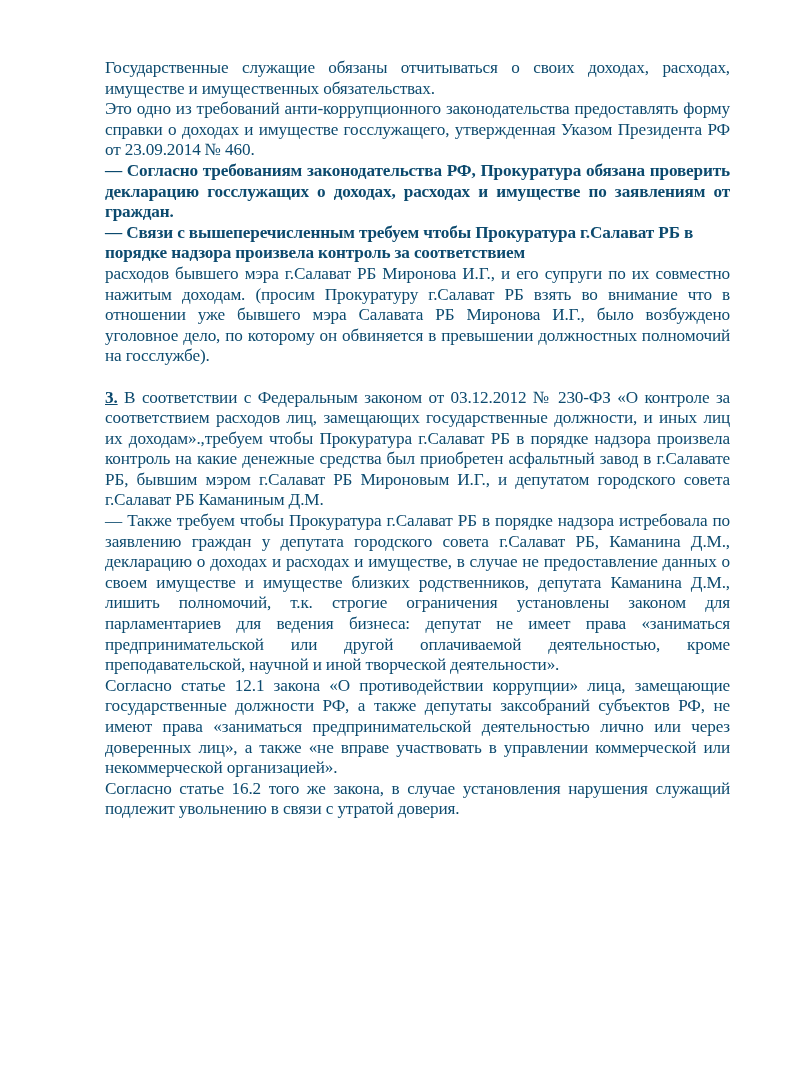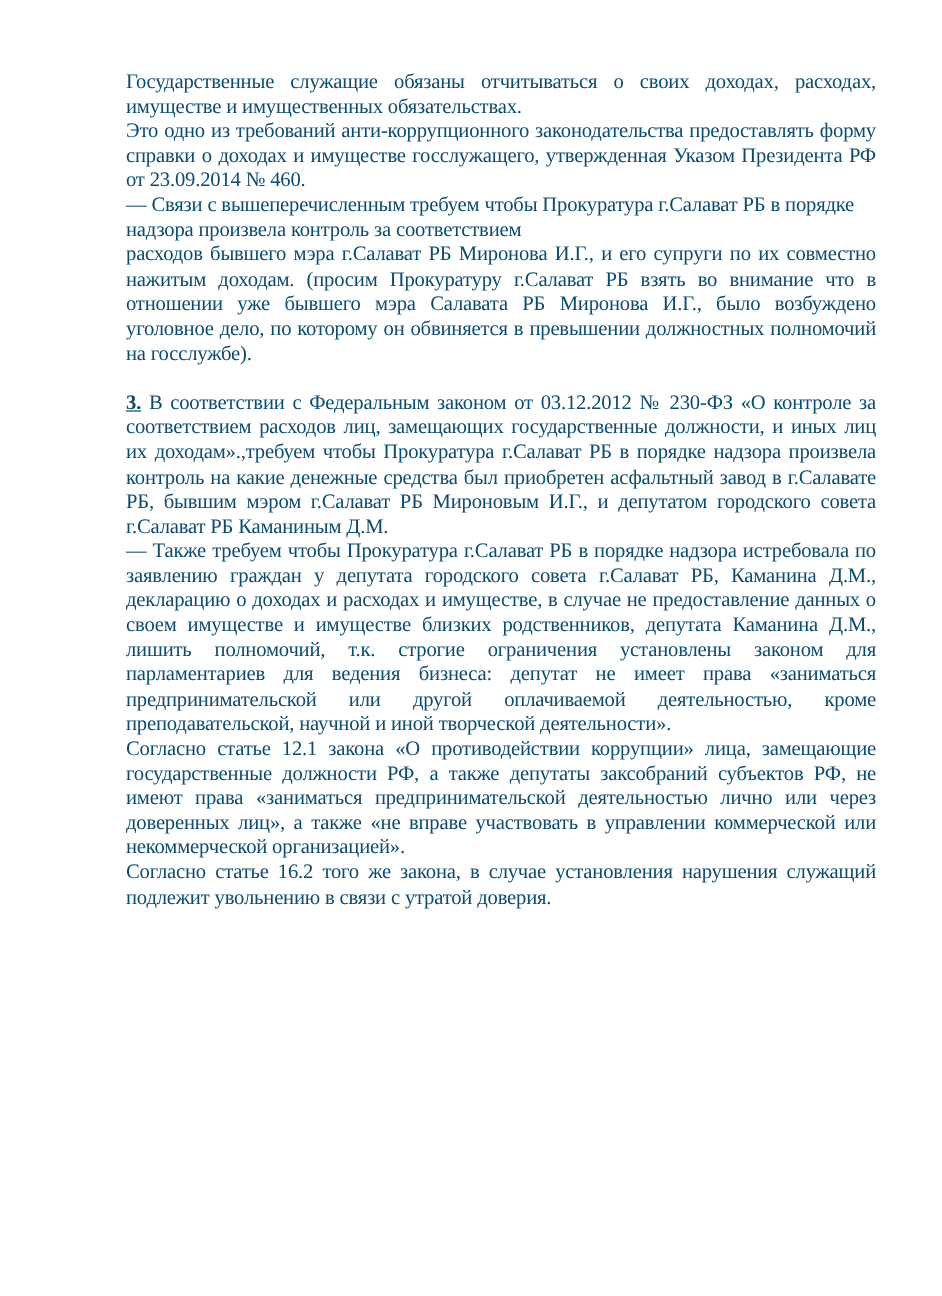--- a/index.html
+++ b/index.html
@@ -40,23 +40,24 @@
     }
   </style>
 </head>
 <body>
 
 <div class="page">
 
   <p class="p">Государственные служащие обязаны отчитываться о своих доходах, расходах, имуществе и имущественных обязательствах.</p>
   <p class="p">Это одно из требований анти-коррупционного законодательства предоставлять форму справки о доходах и имуществе госслужащего, утвержденная Указом Президента РФ от 23.09.2014 № 460.</p>
 
+  <p class="p bold">— Согласно требованиям законодательства РФ, Прокуратура обязана проверить декларацию госслужащих о доходах, расходах и имуществе по заявлениям от граждан.</p>
 
 
-  <p class="p" style="text-align:left;">— Связи с вышеперечисленным требуем чтобы Прокуратура г.Салават РБ в порядке надзора произвела контроль за соответствием</p>
+  <p class="p" style="text-align:left;font-weight:bold;">— Связи с вышеперечисленным требуем чтобы Прокуратура г.Салават РБ в порядке надзора произвела контроль за соответствием</p>
   <p class="p">расходов бывшего мэра г.Салават РБ Миронова И.Г., и его супруги по их совместно нажитым доходам. (просим Прокуратуру г.Салават РБ взять во внимание что в отношении уже бывшего мэра Салавата РБ Миронова И.Г., было возбуждено уголовное дело, по которому он обвиняется в превышении должностных полномочий на госслужбе).</p>
 
   <div class="gap"></div>
 
   <p class="p"><span class="sec-num">3.</span><span> В соответствии с Федеральным законом от 03.12.2012 № 230-ФЗ «О контроле за соответствием расходов лиц, замещающих государственные должности, и иных лиц их доходам».,требуем чтобы Прокуратура г.Салават РБ в порядке надзора произвела контроль на какие денежные средства был приобретен асфальтный завод в г.Салавате РБ, бывшим мэром г.Салават РБ Мироновым И.Г., и депутатом городского совета г.Салават РБ Каманиным Д.М.</span></p>
 
   <p class="p">— Также требуем чтобы Прокуратура г.Салават РБ в порядке надзора истребовала по заявлению граждан у депутата городского совета г.Салават РБ, Каманина Д.М., декларацию о доходах и расходах и имуществе, в случае не предоставление данных о своем имуществе и имуществе близких родственников, депутата Каманина Д.М., лишить полномочий, т.к. строгие ограничения установлены законом для парламентариев для ведения бизнеса: депутат не имеет права «заниматься предпринимательской или другой оплачиваемой деятельностью, кроме преподавательской, научной и иной творческой деятельности».</p>
 
   <p class="p">Согласно статье 12.1 закона «О противодействии коррупции» лица, замещающие государственные должности РФ, а также депутаты заксобраний субъектов РФ, не имеют права «заниматься предпринимательской деятельностью лично или через доверенных лиц», а также «не вправе участвовать в управлении коммерческой или некоммерческой организацией».</p>
 

